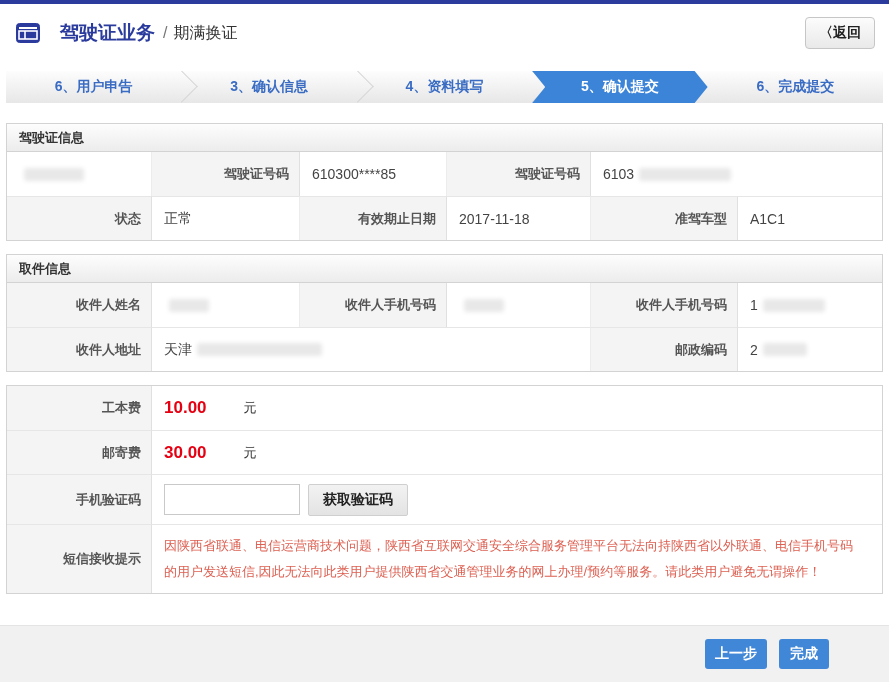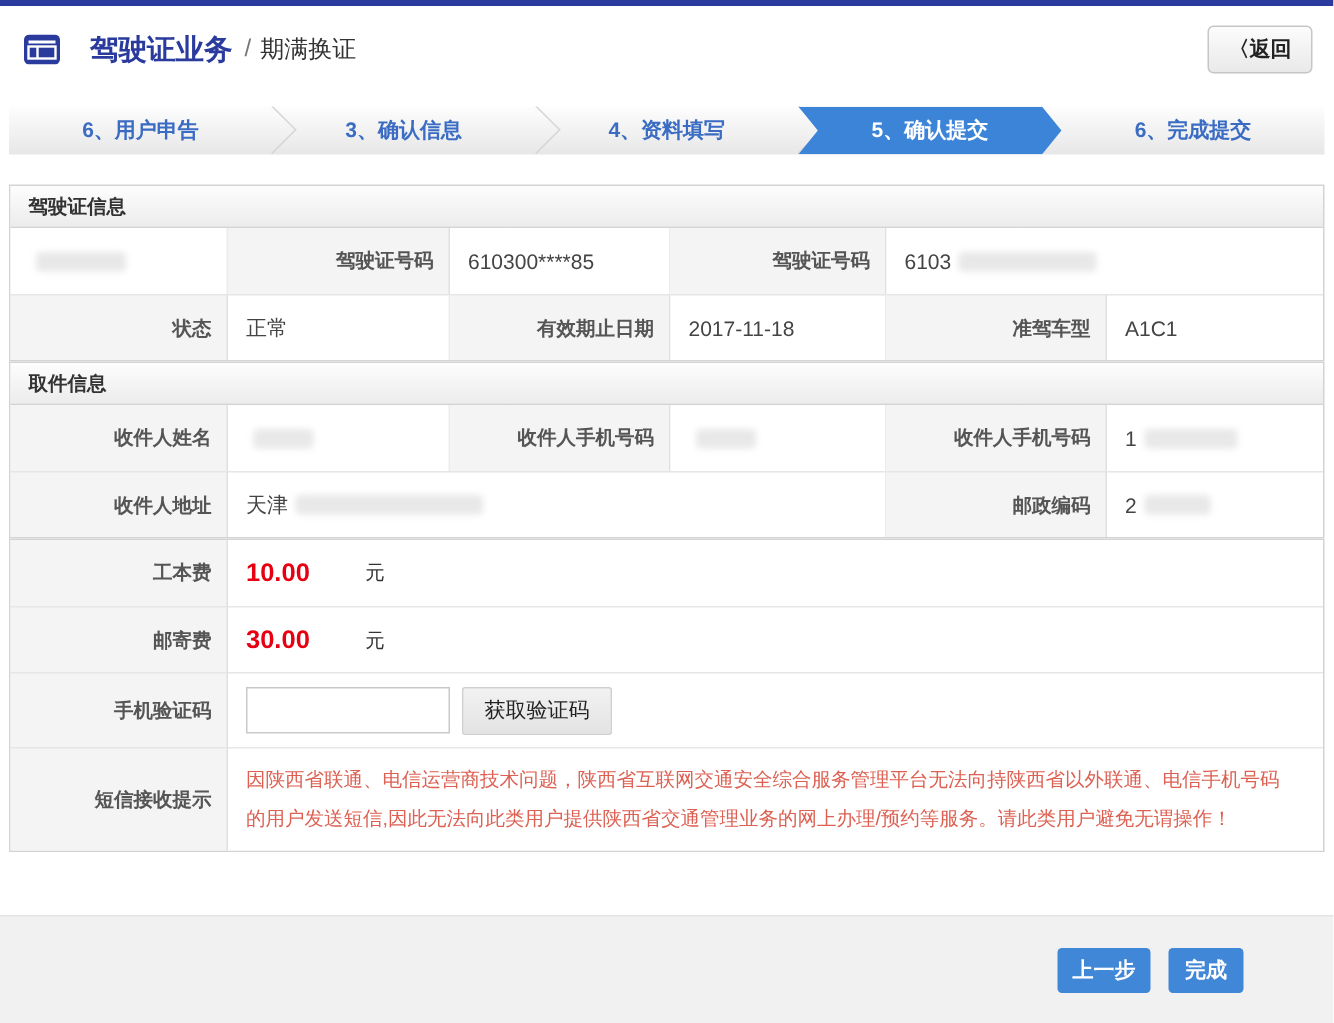--- a/index.html
+++ b/index.html
@@ -44,21 +44,21 @@
     transform: rotate(45deg); z-index: 1; pointer-events: none;
   }
   .step.active {
     background: #3c84d8; color: #fff; z-index: 2;
     clip-path: polygon(0 0, calc(100% - 13px) 0, 100% 50%, calc(100% - 13px) 100%, 0 100%, 13px 50%);
   }
 
   
   .section { margin: 0 6px; border: 1px solid #d3d3d3; background: #fff; }
   .section.first { margin-top: 20px; }
-  .section.gap { }
+  .section.gap { margin-top: 13px; }
   .section-header {
     height: 28px; line-height: 27px; padding-left: 12px;
     background: linear-gradient(#fdfdfd, #ececec);
     border-bottom: 1px solid #d3d3d3;
     font-weight: bold; font-size: 13px; color: #333;
   }
   .grid { display: grid; grid-template-columns: 145px 148px 147px 144px 147px 1fr; }
   .cell { display: flex; align-items: center; min-height: 44px; border-top: 1px solid #e6e6e6; }
   .row1 .cell { border-top: none; }
   .cell.lbl {
@@ -84,28 +84,28 @@
 
   .code-cell { padding: 8px 0 8px 12px; min-height: 50px; }
   .code-input {
     width: 136px; height: 31px; border: 1px solid #c9c9c9; background: #fff;
     font-size: 14px; padding: 0 6px; font-family: inherit;
   }
   .get-code-btn {
     margin-left: 8px; height: 32px; padding: 0 14px;
     background: linear-gradient(#f2f2f2, #e3e3e3);
     border: 1px solid #cfcfcf; border-radius: 2px;
-    font-weight: normal; font-size: 14px; color: #222; cursor: pointer; font-family: inherit;
+    font-weight: bold; font-size: 14px; color: #222; cursor: pointer; font-family: inherit;
   }
   .notice-cell { padding: 8px 26px 8px 12px; min-height: 62px; }
   .notice-text { color: #dd6052; font-size: 13px; line-height: 26px; }
 
   
   .footer {
-    position: absolute; left: 0; right: 0; bottom: 0; height: 72px;
+    position: absolute; left: 0; right: 0; bottom: 0; height: 57px;
     background: #f1f1f1; border-top: 1px solid #e4e4e4;
     display: flex; justify-content: flex-end; align-items: center;
     padding-right: 60px;
   }
   .btn {
     background: #4187d7; color: #fff; border: none; border-radius: 3px;
     height: 30px; font-size: 14px; font-weight: bold; cursor: pointer; font-family: inherit;
   }
   .btn-prev { width: 62px; margin-right: 12px; }
   .btn-finish { width: 50px; }

